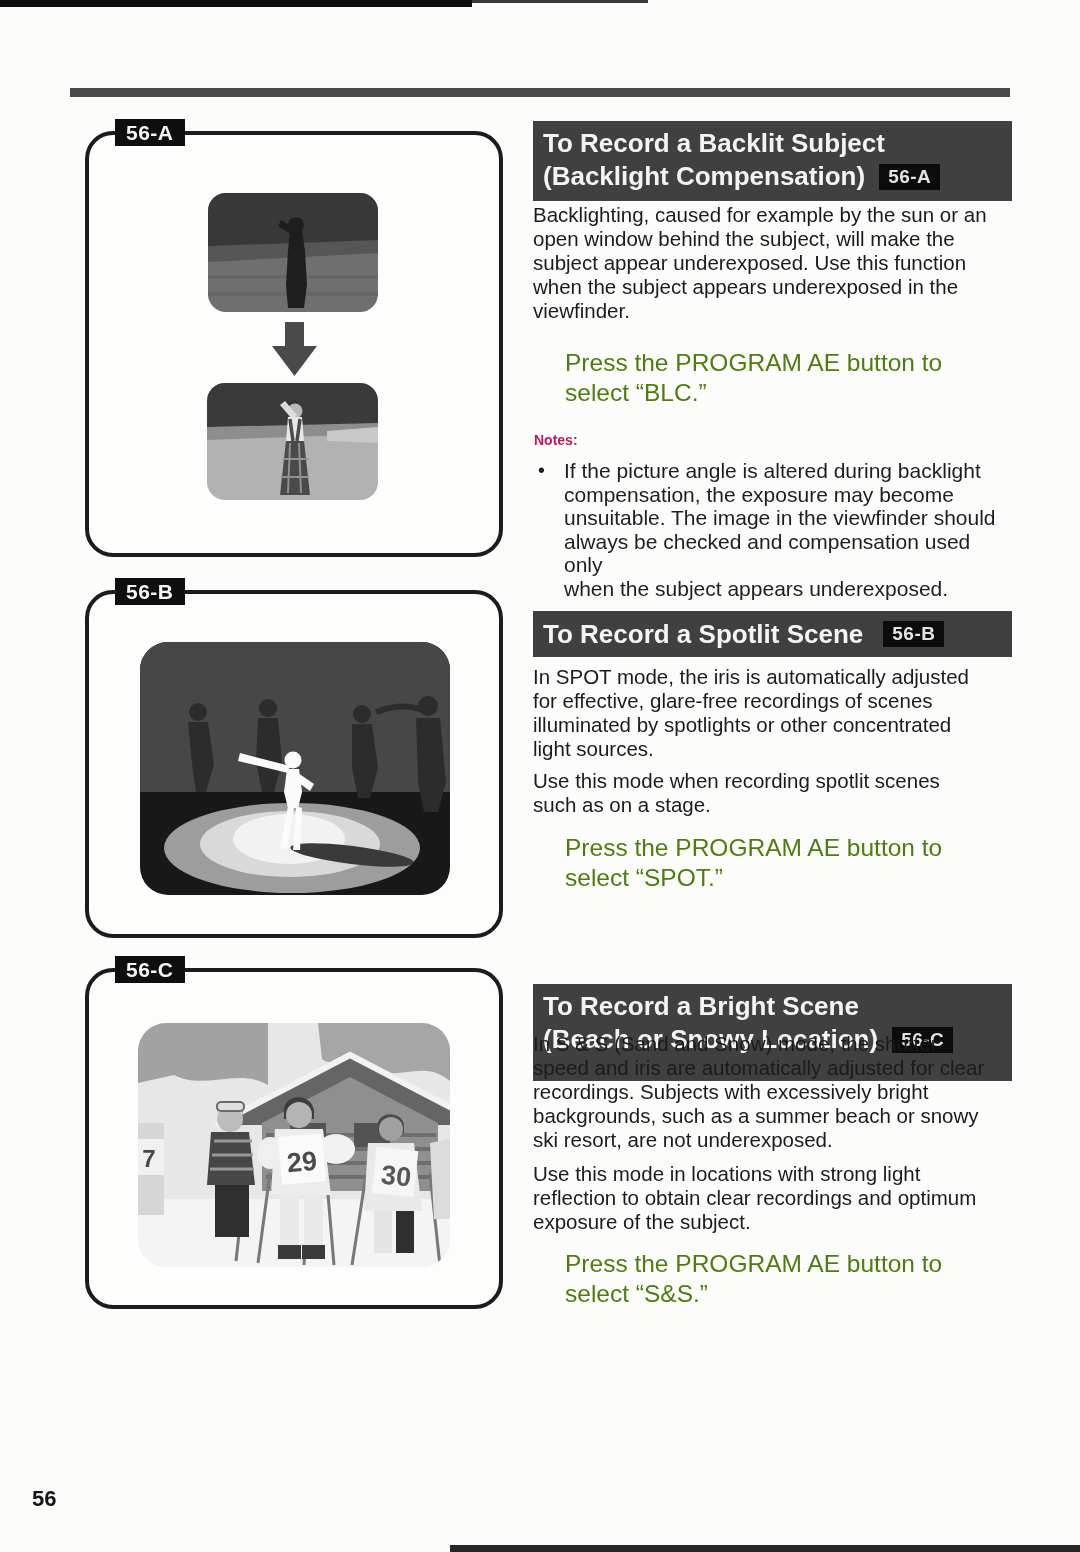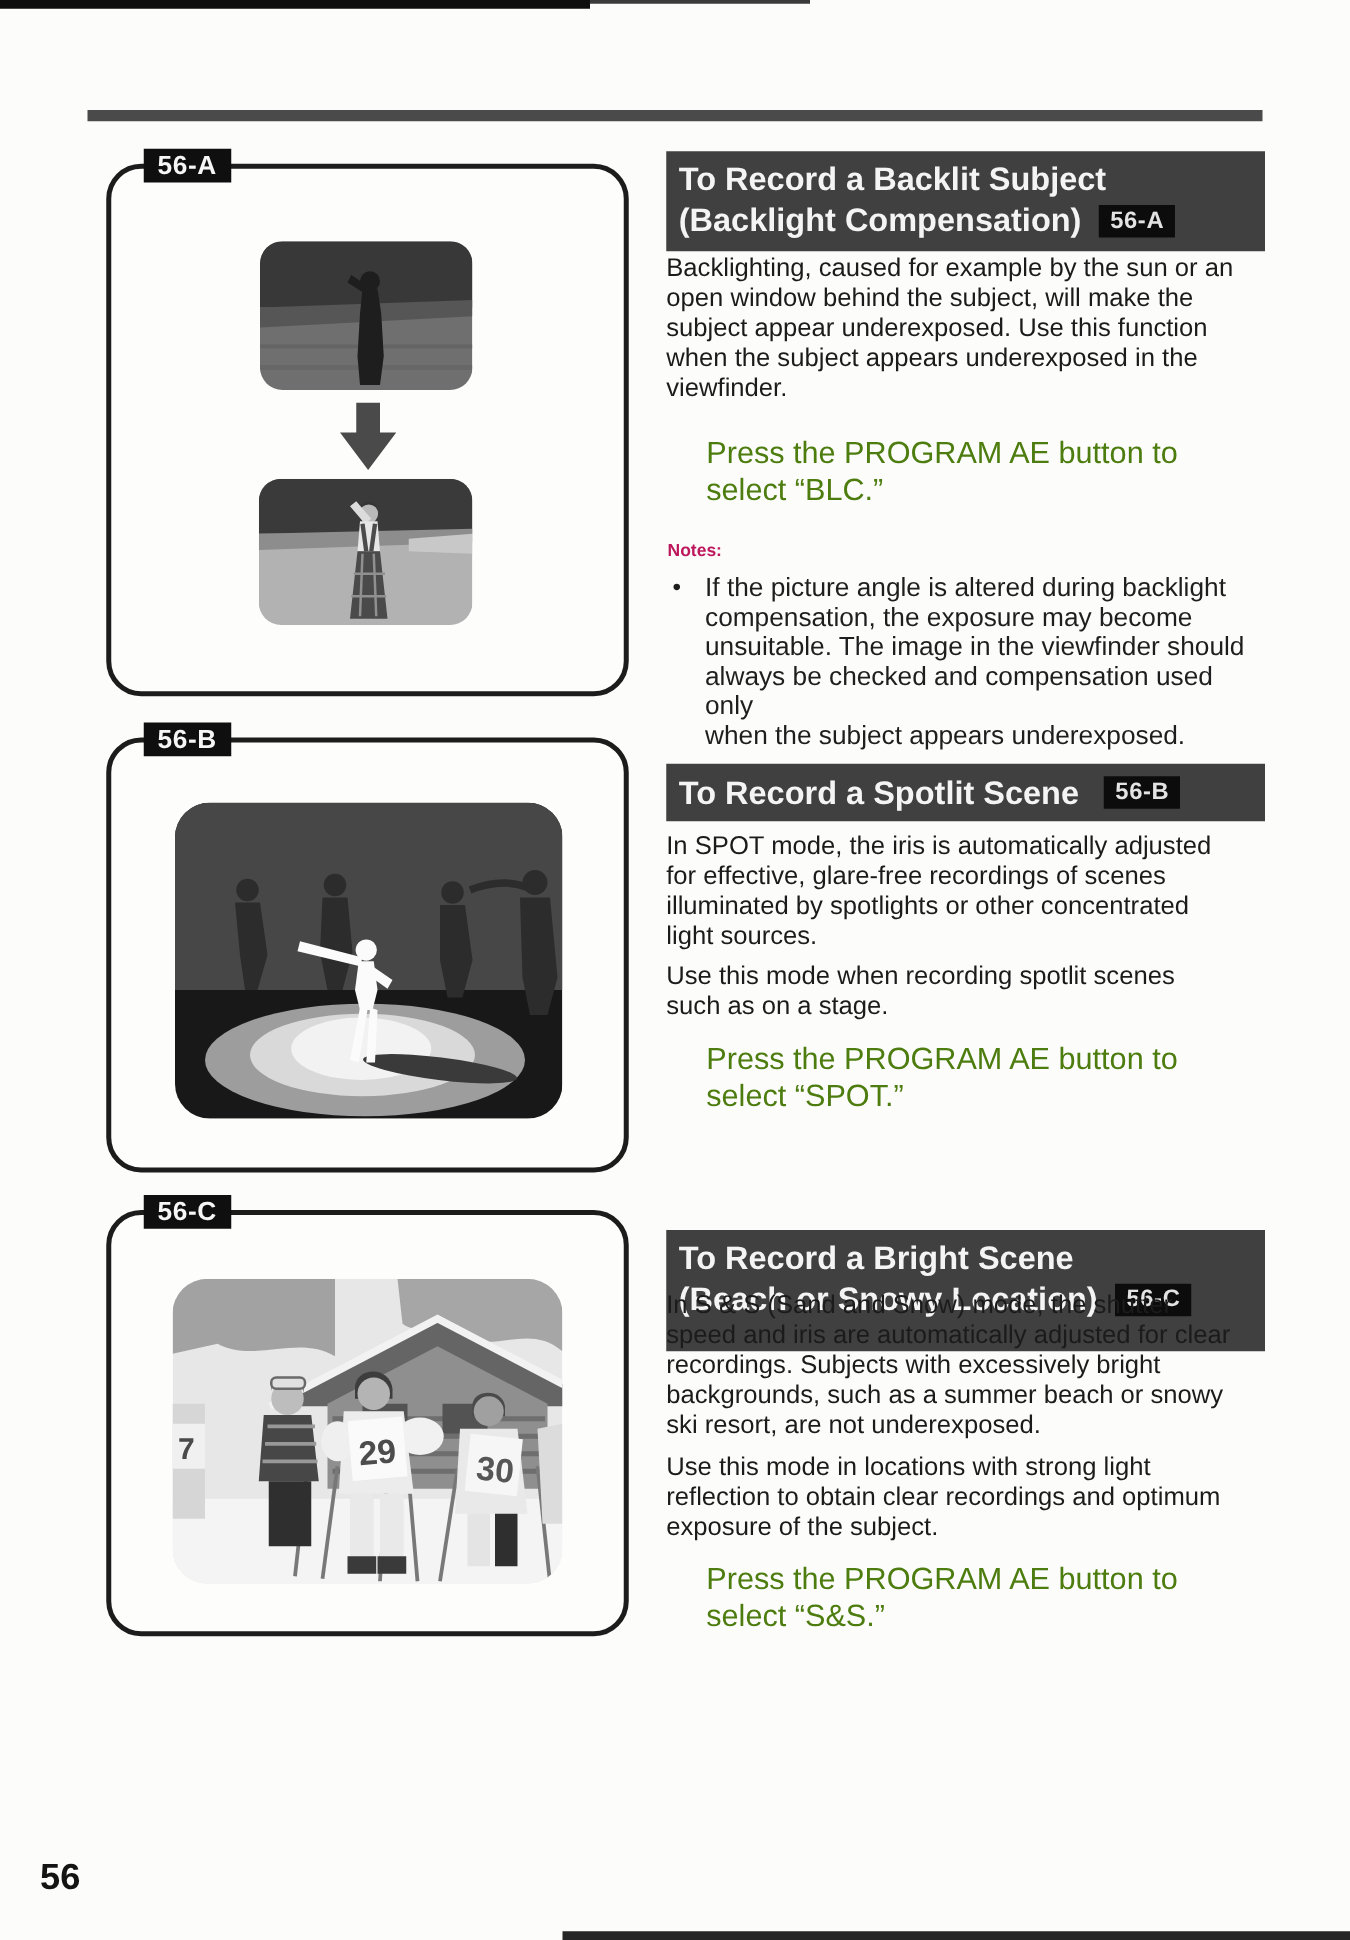--- a/index.html
+++ b/index.html
@@ -56,21 +56,21 @@
   #press-b{top:833px;}
   #press-c{top:1249px;}
 
   .notes-label{position:absolute;left:534px;top:432px;font-size:14px;
     font-weight:bold;color:#be185d;}
   .note-item{position:absolute;left:534px;top:459px;width:478px;}
   .note-item .bullet{position:absolute;left:4px;top:0;font-size:19.5px;line-height:23.5px;}
   .note-item .note-text{margin-left:30px;font-size:21px;line-height:23.5px;
     white-space:pre-line;color:#1e1e1e;}
 
-  .page-number{position:absolute;left:32px;top:1486px;font-size:29px;font-weight:bold;color:#141414;}
+  .page-number{position:absolute;left:32px;top:1486px;font-size:22px;font-weight:bold;color:#141414;}
 </style>
 </head>
 <body>
 
 <div class="page">
 
   <div class="edge-top-thin"></div>
   <div class="edge-top"></div>
   <div class="top-rule"></div>
 

